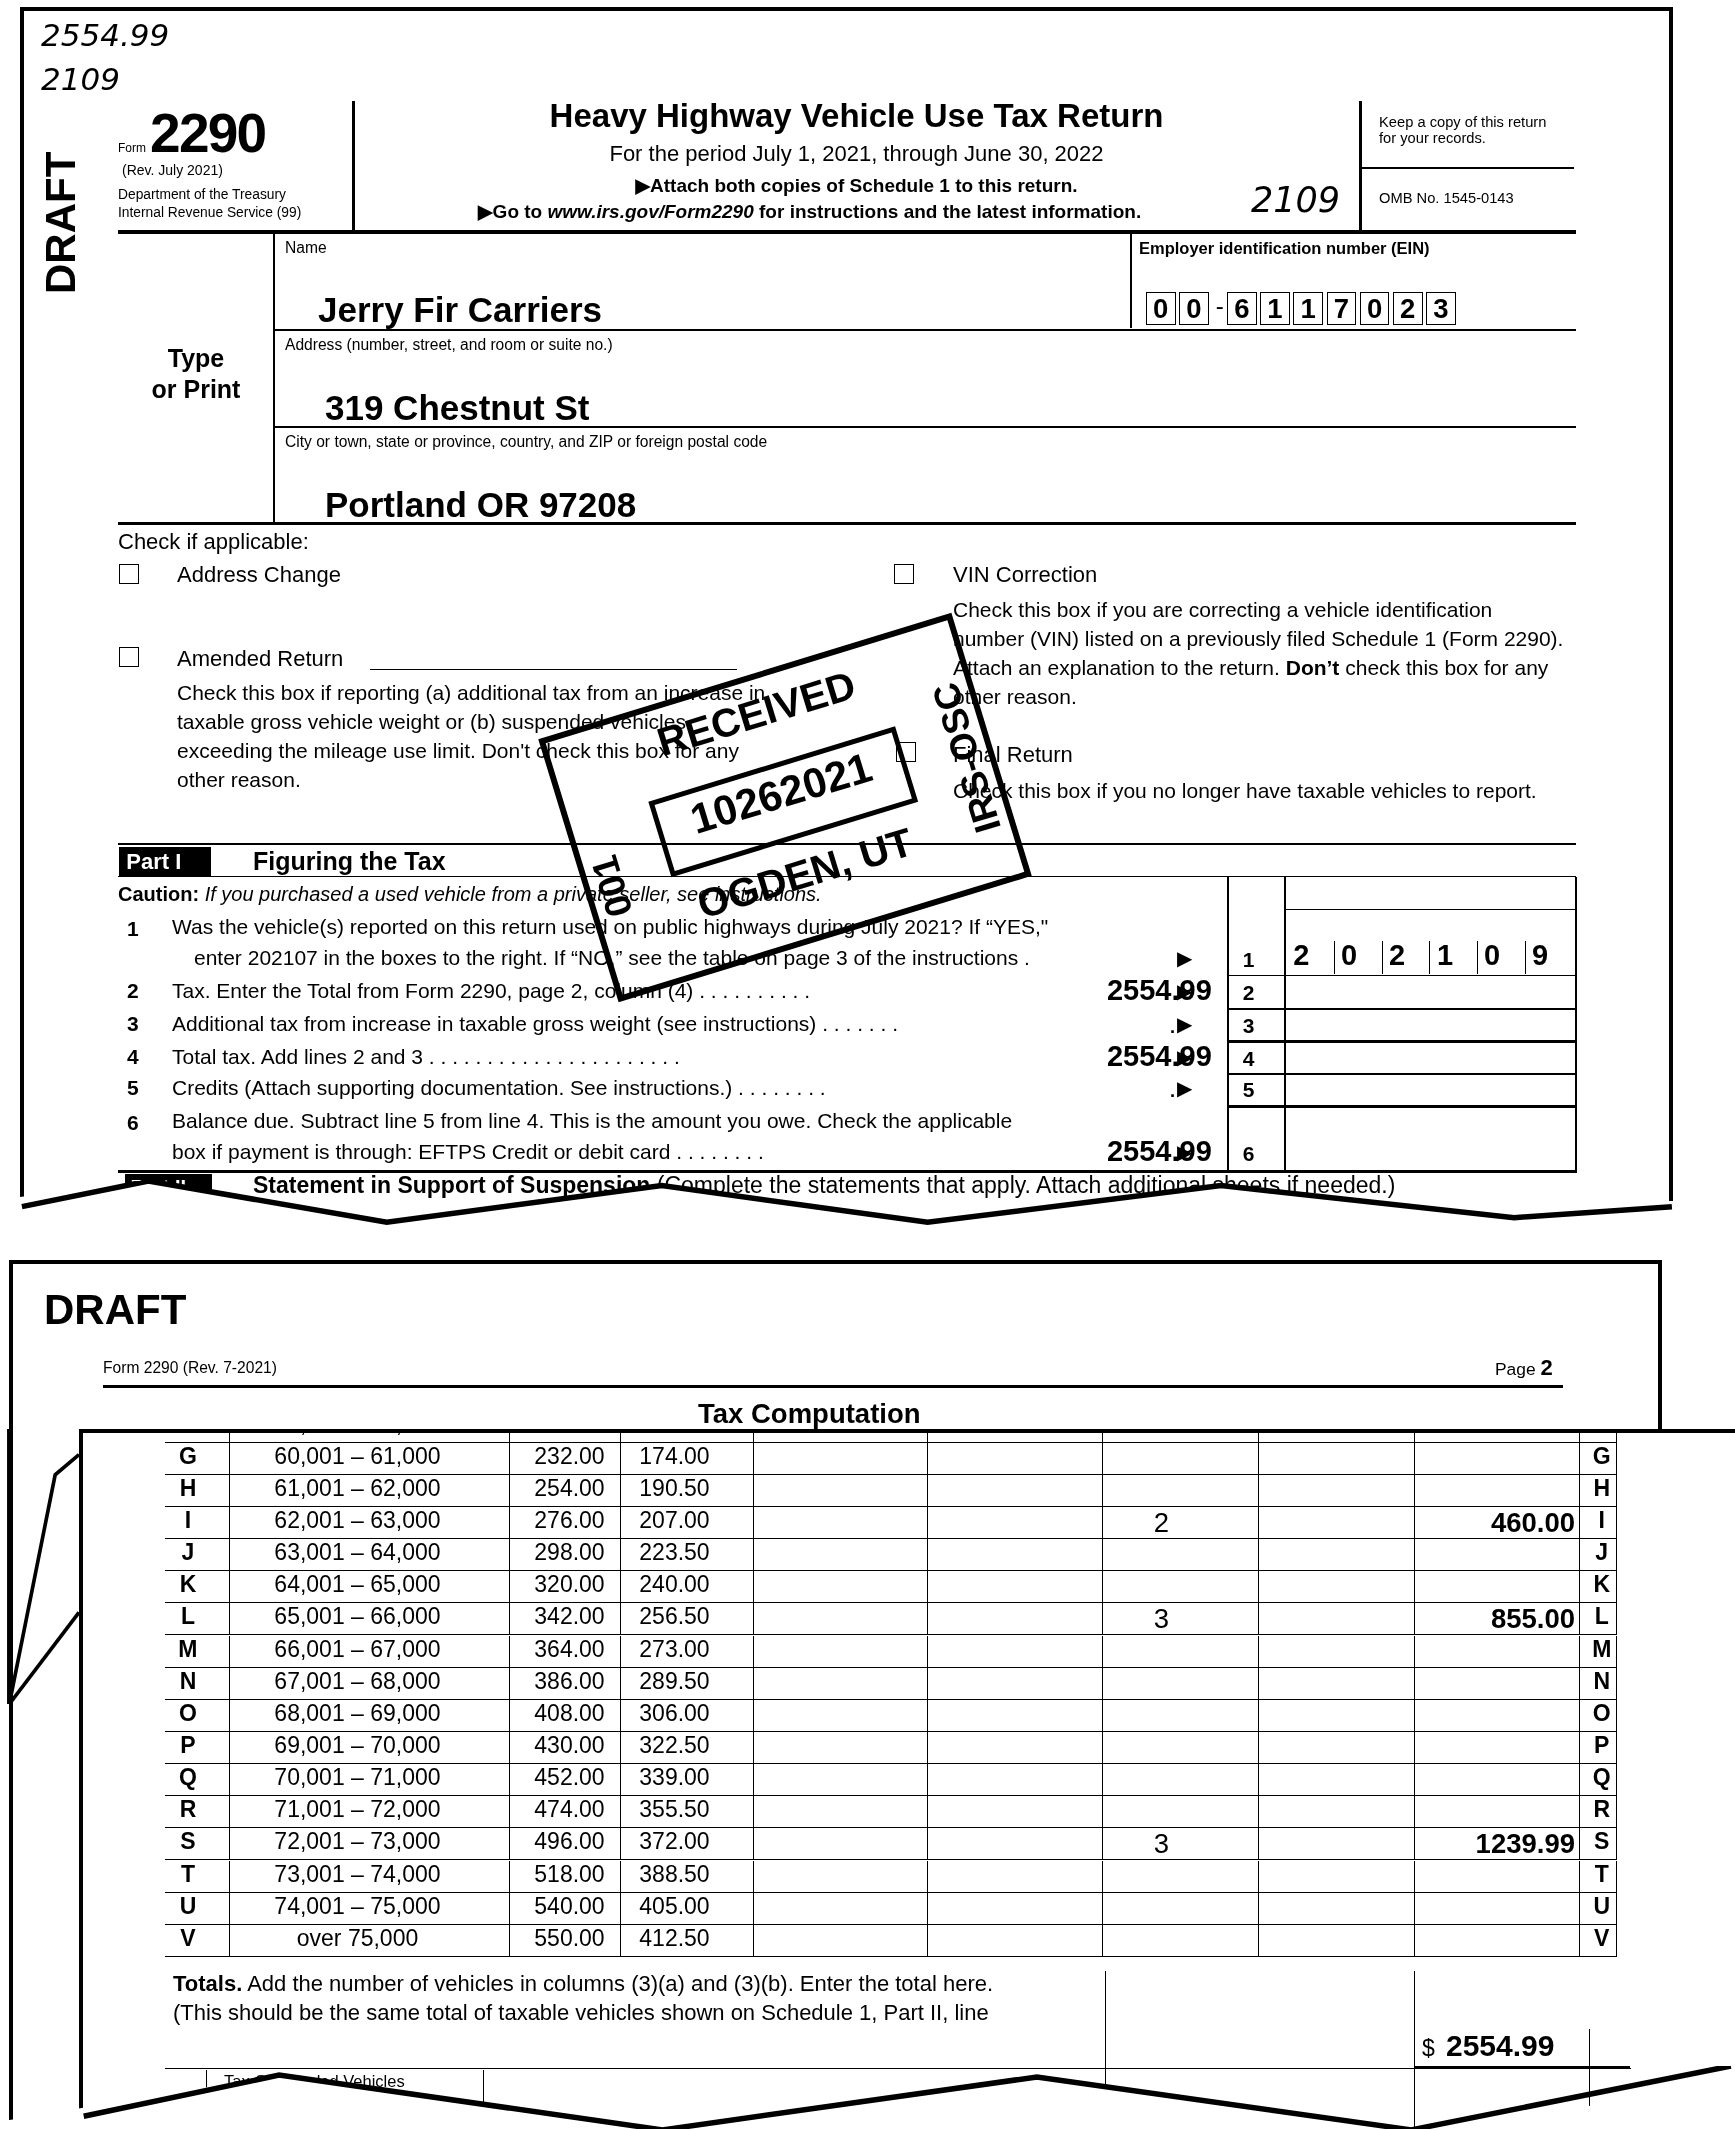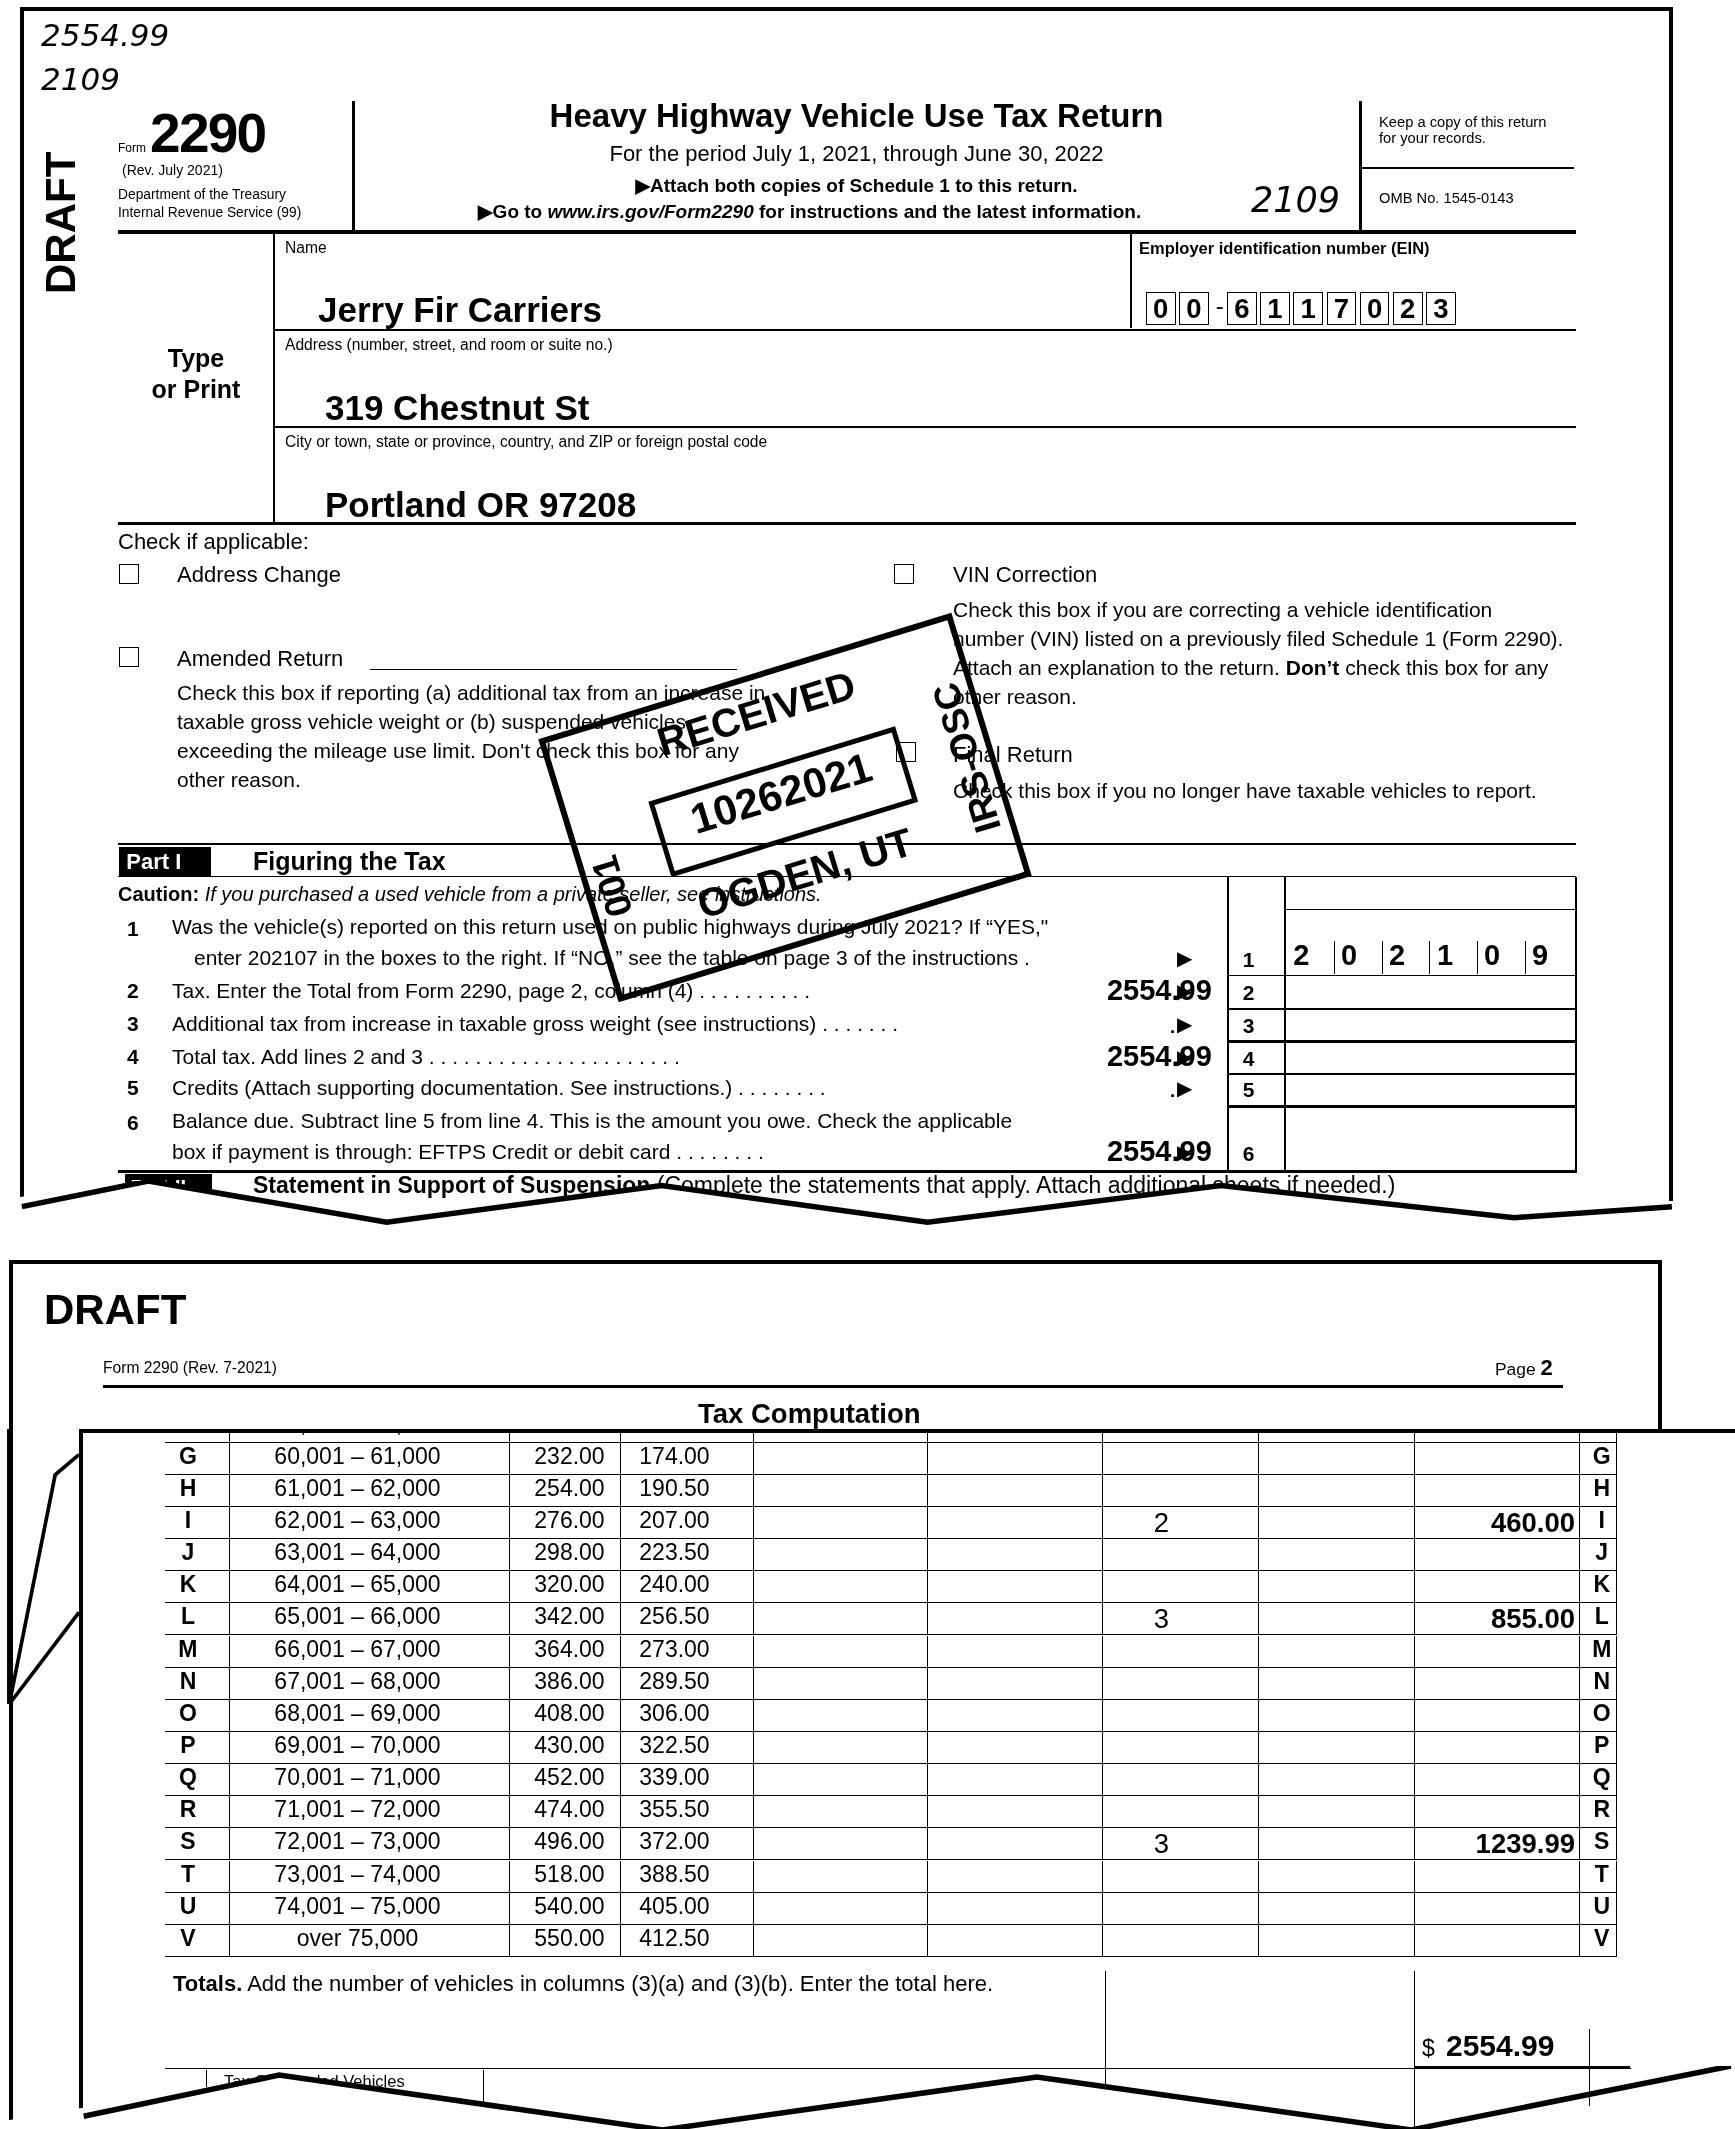--- a/index.html
+++ b/index.html
@@ -559,20 +559,21 @@
       <div class="colline" style="left: 937px; top: 0px; height: 32px;"></div>
       <div class="colline" style="left: 1093px; top: 0px; height: 32px;"></div>
       <div class="colline" style="left: 1249px; top: 0px; height: 32px;"></div>
       <div class="colline" style="left: 1414px; top: 0px; height: 32px;"></div>
       <div class="colline" style="left: 1451px; top: 0px; height: 32px;"></div>
     </div>
   </div>
 
 <div class="abs" style="left:173px;top:1969px;width:918px;font-size:22px;line-height:29px;">
   <div><b>Totals.</b><span> Add the number of vehicles in columns (3)(a) and (3)(b). Enter the total here.</span></div>
+  <div>(This should be the same total of taxable vehicles shown on Schedule 1, Part II, line</div>
 </div>
 <div class="abs" style="left:1422px;top:2035px;font-size:23px;">$</div>
 <div class="abs bold" style="left:1446px;top:2029px;font-size:30px;">2554.99</div>
 <div class="hline" style="left:1414px;top:2066px;width:216px;height:1.8px;"></div>
 <div class="hline" style="left:165px;top:2068px;width:1466px;height:1.4px;"></div>
 <div class="vline" style="left:1105px;top:1971px;width:1.4px;height:159px;"></div>
 <div class="vline" style="left:1414px;top:1971px;width:1.4px;height:159px;"></div>
 <div class="vline" style="left:1589px;top:2029px;width:1.4px;height:100px;"></div>
 <div class="abs bold" style="left:179px;top:2096px;font-size:24px;">W</div>
 <div class="vline" style="left:206px;top:2070px;width:1.4px;height:60px;"></div>

